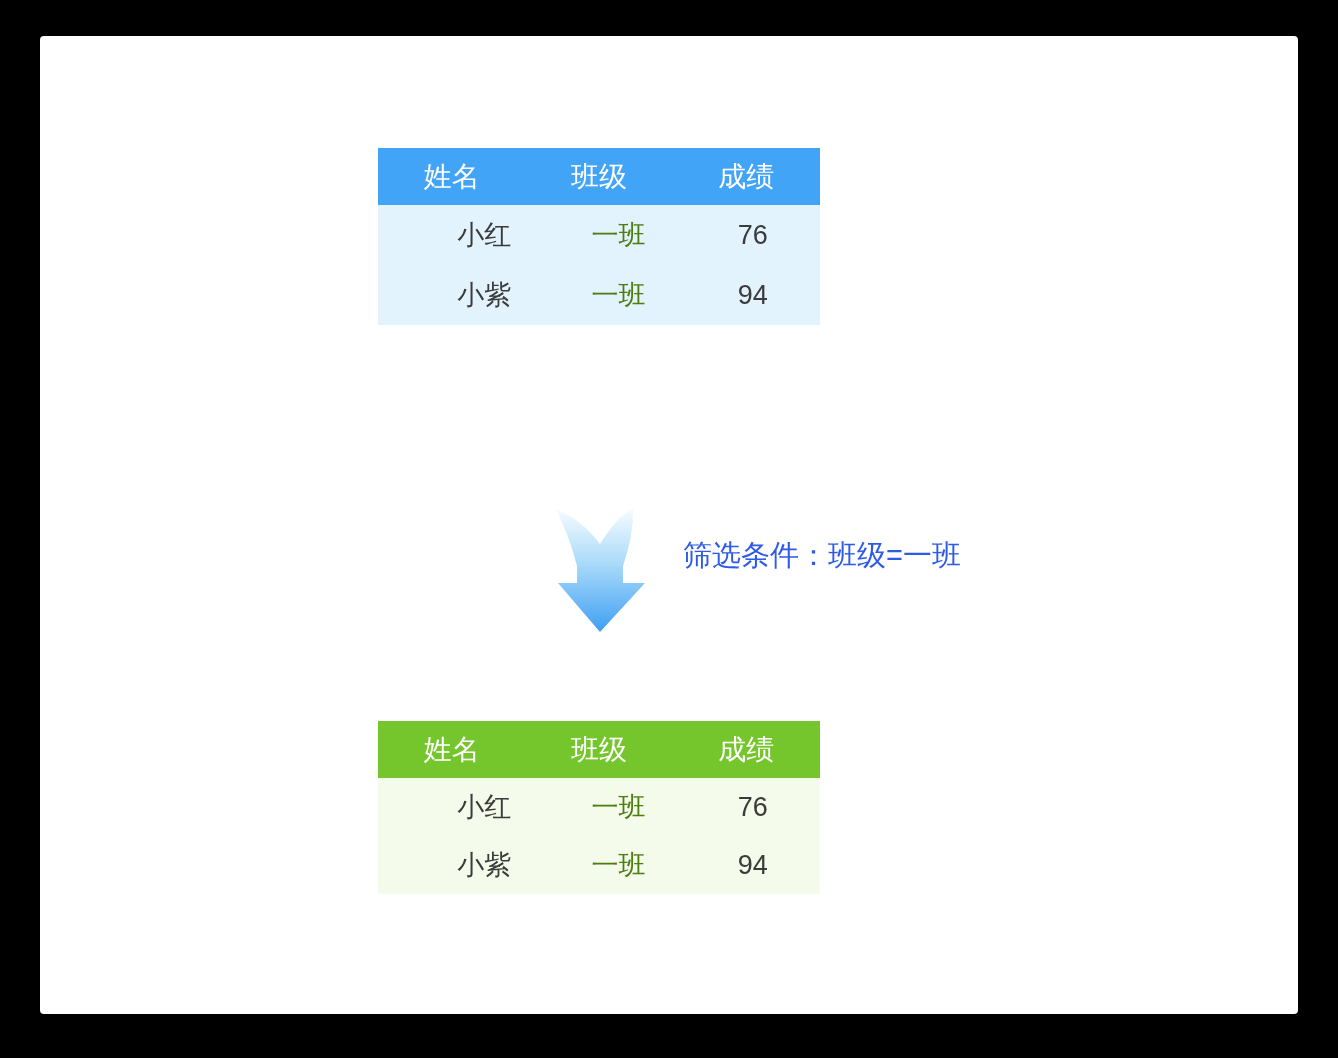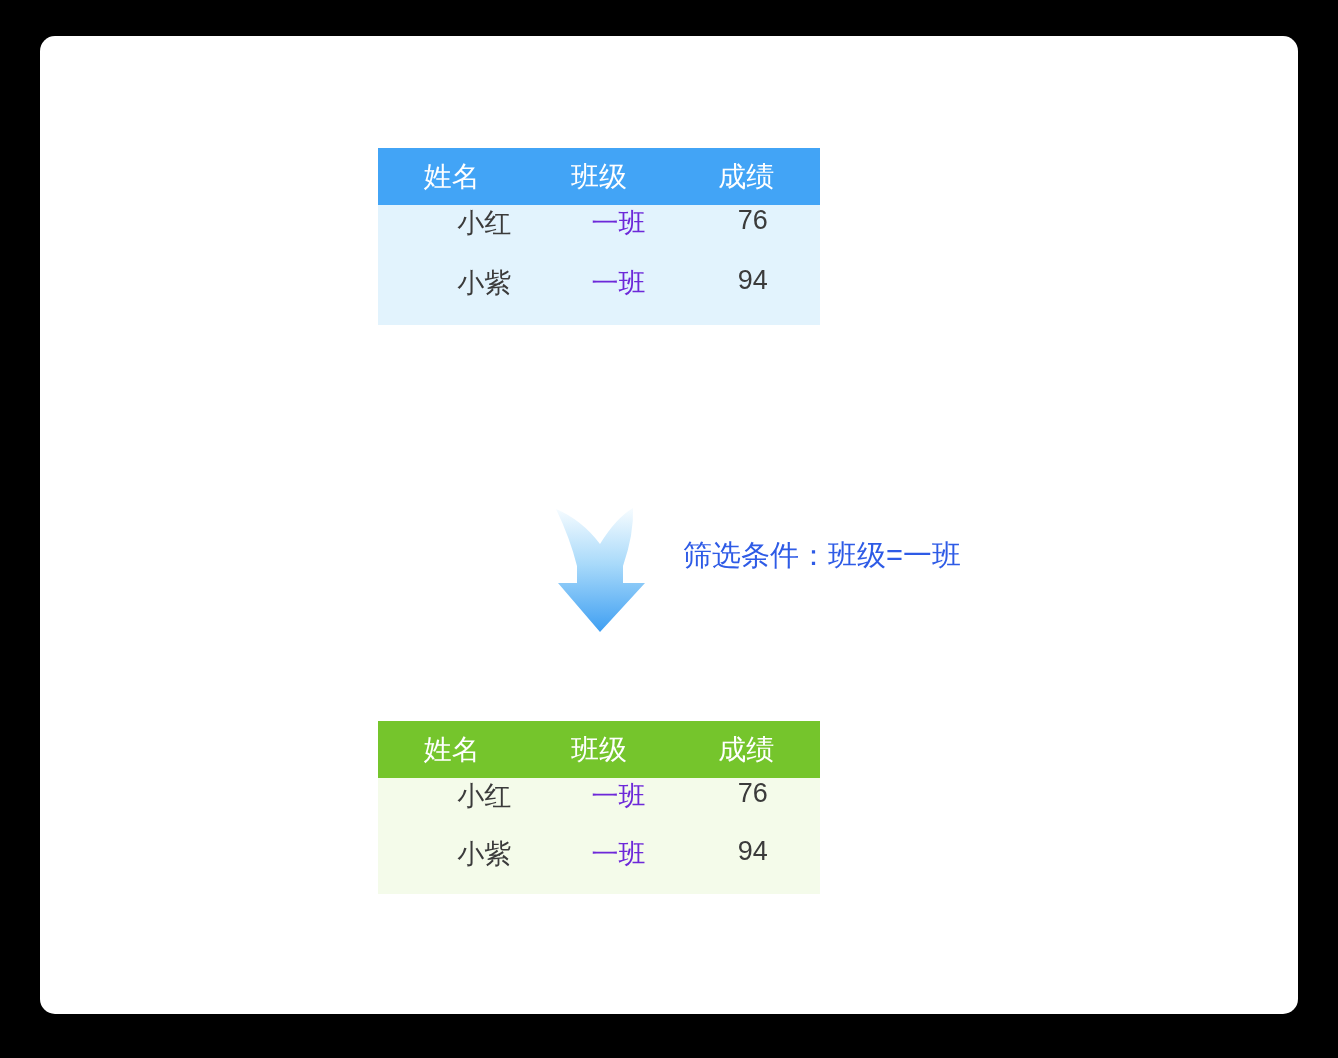--- a/index.html
+++ b/index.html
@@ -11,21 +11,21 @@
     font-family: "Liberation Sans", sans-serif;
     overflow: hidden;
   }
   .card {
     position: absolute;
     left: 40px;
     top: 36px;
     width: 1258px;
     height: 978px;
     background: #ffffff;
-    border-radius: 15px;
+    border-radius: 4px;
   }
   
   .tbl {
     position: absolute;
     left: 338px; 
     width: 442px;
   }
   .tbl-source { top: 112px; }  
   .tbl-result { top: 685px; }  
   .tbl .hrow {
@@ -39,31 +39,31 @@
     flex: 1 1 0;
     text-align: center;
     color: #ffffff;
     font-size: 28px;
   }
   .tbl .body-source { background: #e2f3fd; }
   .tbl .body-result { background: #f4fbea; }
   .tbl .brow {
     display: flex;
     height: 60px;
-    align-items: flex-start;
+    align-items: center;
     padding-left: 39px;
   }
   .tbl-result .brow { height: 58px; }
   .tbl .bcell {
     flex: 1 1 0;
     text-align: center;
     color: #3b3b3b;
     font-size: 27px;
   }
-  .tbl .bcell.match { color: #6d28d9; }
+  .tbl .bcell.match { color: #4d7c0f; }
   
   .arrow-wrap {
     position: absolute;
     left: 514px; 
     top: 470px;  
     width: 94px;
     height: 126px;
   }
   
   .filter-label {

